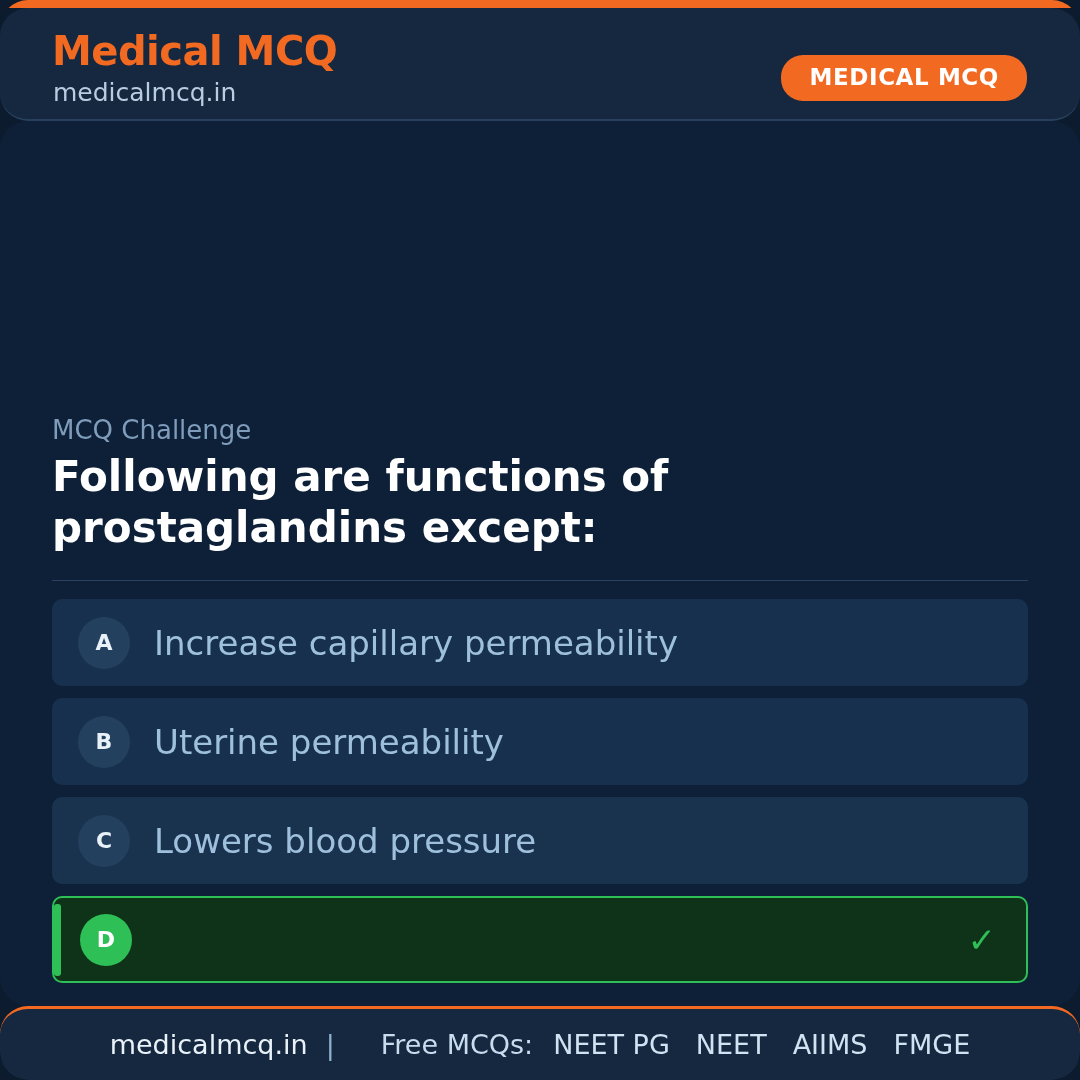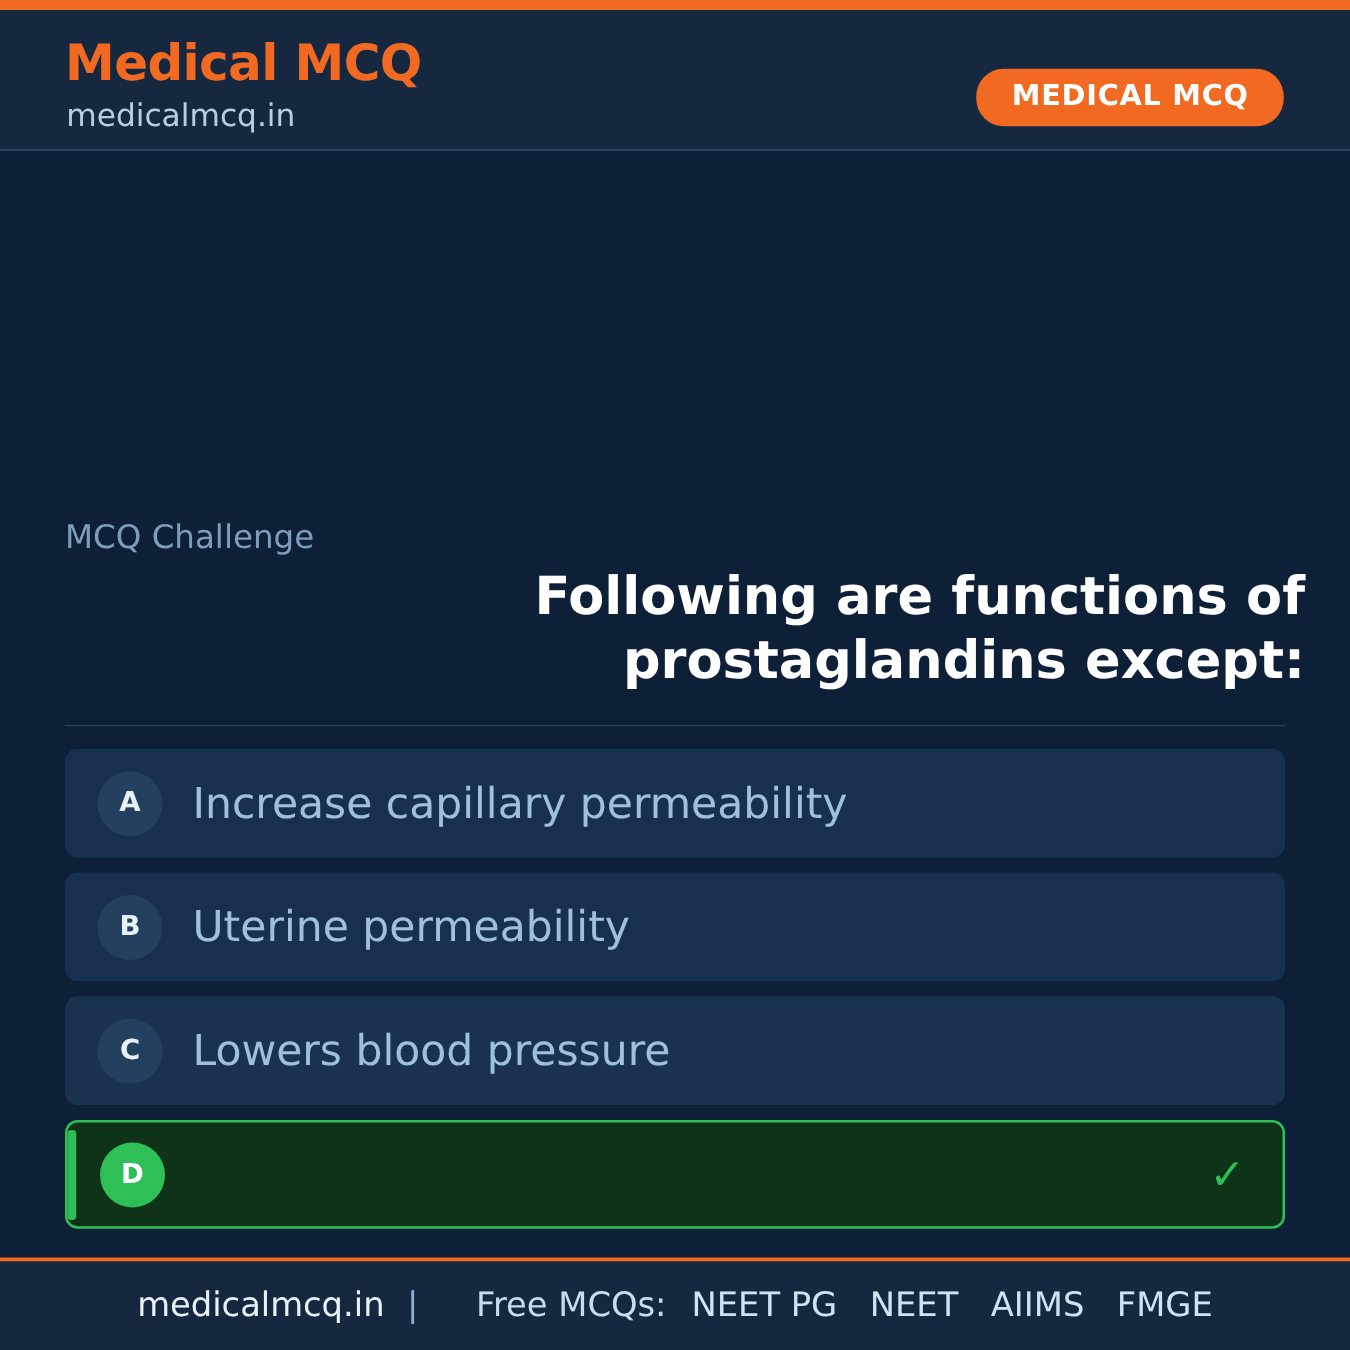--- a/index.html
+++ b/index.html
@@ -1,15 +1,15 @@
 <!DOCTYPE html>
 <html><head>
 <meta charset="utf-8">
 <style>
-  * { box-sizing: border-box; margin: 0; padding: 0; }
+  * { box-sizing: border-box; margin: 0; padding: 0; border-radius: 28px; }
   html, body {
     width: 1080px; height: 1080px;
     background: #0d1b2e;
     font-family: "DejaVu Sans", sans-serif;
     overflow: hidden;
   }
   #page {
     position: relative;
     width: 1080px; height: 1080px;
     background: #0d1b2e;
@@ -54,31 +54,30 @@
     font-weight: bold;
     letter-spacing: 0.6px;
     padding: 9px 28px 11px 28px;
     border-radius: 22px;
   }
   
   .main {
     position: relative;
     flex: 1 1 auto;
     background: #0d2038;
-    text-align: right;
   }
   .eyebrow {
     position: absolute;
     left: 52px; top: 294px;
     font-size: 26px;
     color: #7f9cbb;
   }
   .question {
     position: absolute;
-    left: 64px; top: 330px;
+    left: 52px; top: 330px;
     width: 980px;
     font-size: 42px;
     font-weight: bold;
     line-height: 1.22;
     color: #ffffff;
   }
   .divider {
     position: absolute;
     left: 52px; top: 459px;
     width: 976px;

